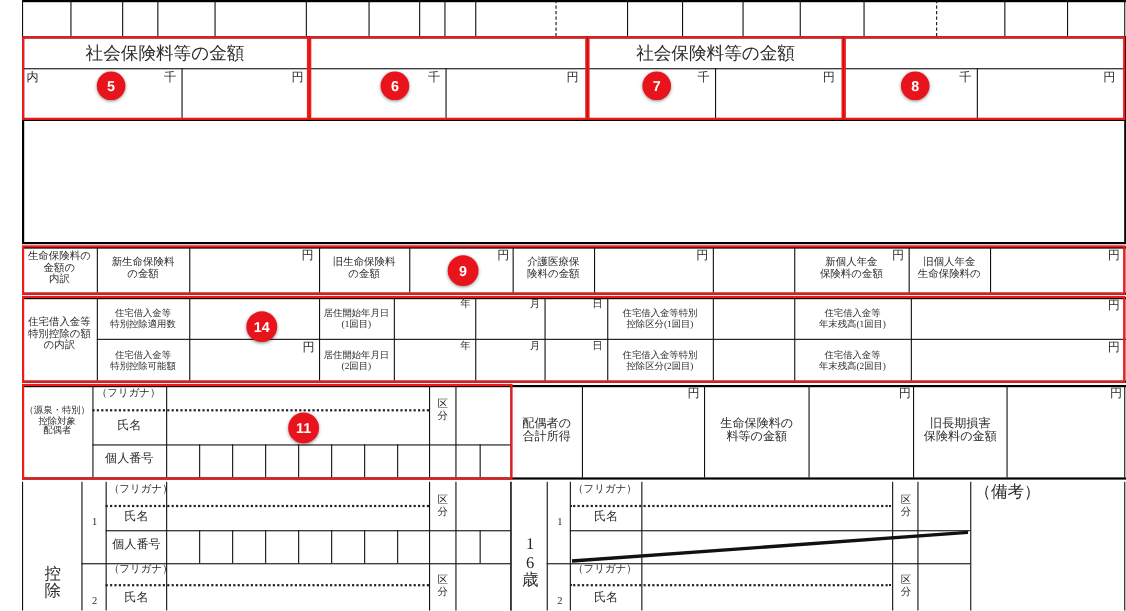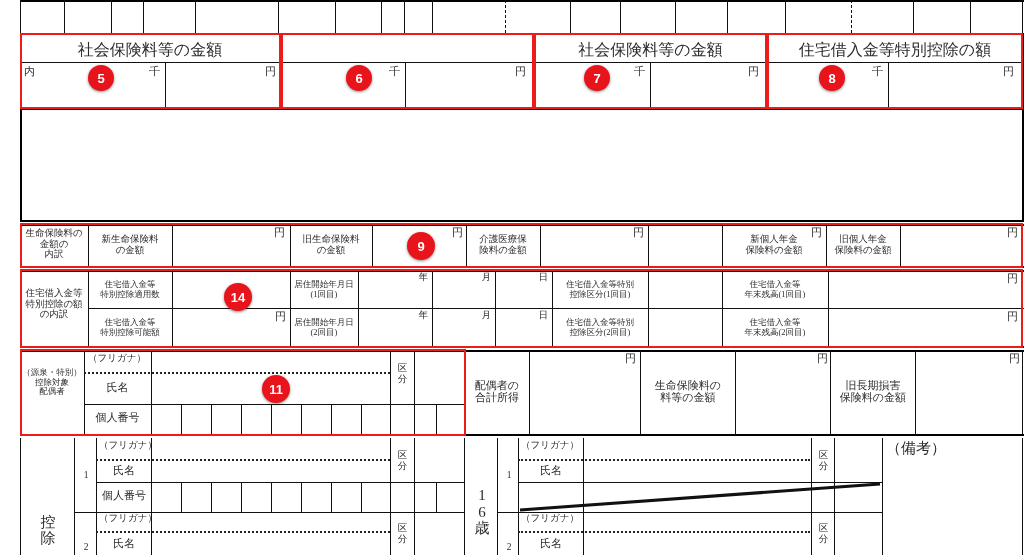--- a/index.html
+++ b/index.html
@@ -115,21 +115,20 @@
   <div class="lbl r unit" style="left:470px;top:65px;width:56px;">円</div>
   <div class="cell" style="left:282px;top:76px;width:121px;height:30px;"></div>
   <div class="cell" style="left:407px;top:76px;width:124px;height:30px;"></div>
 
   <div class="lbl hdr" style="left:535px;top:41px;width:231px;">社会保険料等の金額</div>
   <div class="lbl r unit" style="left:595px;top:65px;width:50px;">千</div>
   <div class="lbl r unit" style="left:703px;top:65px;width:56px;">円</div>
   <div class="cell" style="left:535px;top:76px;width:113px;height:30px;"></div>
   <div class="cell" style="left:652px;top:76px;width:112px;height:30px;"></div>
 
-  <div class="lbl hdr" style="left:768px;top:41px;width:254px;">住宅借入金等特別控除の額</div>
   <div class="lbl r unit" style="left:833px;top:65px;width:50px;">千</div>
   <div class="lbl r unit" style="left:958px;top:65px;width:56px;">円</div>
   <div class="cell" style="left:768px;top:76px;width:118px;height:30px;"></div>
   <div class="cell" style="left:890px;top:76px;width:130px;height:30px;"></div>
 
   <div class="vline thick" style="left:20px;top:108px;height:112px;"></div>
   <div class="vline thick" style="left:1022px;top:108px;height:112px;"></div>
   <div class="hline thick" style="left:20px;top:220px;width:1004px;"></div>
   <div class="cell" style="left:22px;top:135px;width:998px;height:83px;"></div>
 
@@ -165,21 +164,21 @@
 険料の金額</div>
   <div class="lbl r unit" style="left:570px;top:226px;width:74px;">円</div>
   <div class="cell" style="left:542px;top:240px;width:104px;height:24px;"></div>
 
   <div class="lbl xs" style="left:724px;top:234px;width:100px;">新個人年金
 保険料の金額</div>
   <div class="lbl r unit" style="left:752px;top:226px;width:70px;">円</div>
   <div class="cell" style="left:650px;top:240px;width:70px;height:24px;"></div>
 
   <div class="lbl xs" style="left:828px;top:234px;width:70px;">旧個人年金
-保険料の金額</div>
+生命保険料の</div>
   <div class="lbl r unit" style="left:948px;top:226px;width:70px;">円</div>
   <div class="cell" style="left:902px;top:240px;width:118px;height:24px;"></div>
 
   <div class="hline thick" style="left:20px;top:270px;width:1004px;"></div>
   <div class="hline" style="left:88px;top:308px;width:936px;"></div>
   <div class="hline thick" style="left:20px;top:346px;width:1004px;"></div>
   <div class="vline" style="left:20px;top:270px;height:76px;"></div>
   <div class="vline" style="left:88px;top:270px;height:76px;"></div>
   <div class="vline" style="left:172px;top:270px;height:76px;"></div>
   <div class="vline" style="left:290px;top:270px;height:76px;"></div>

